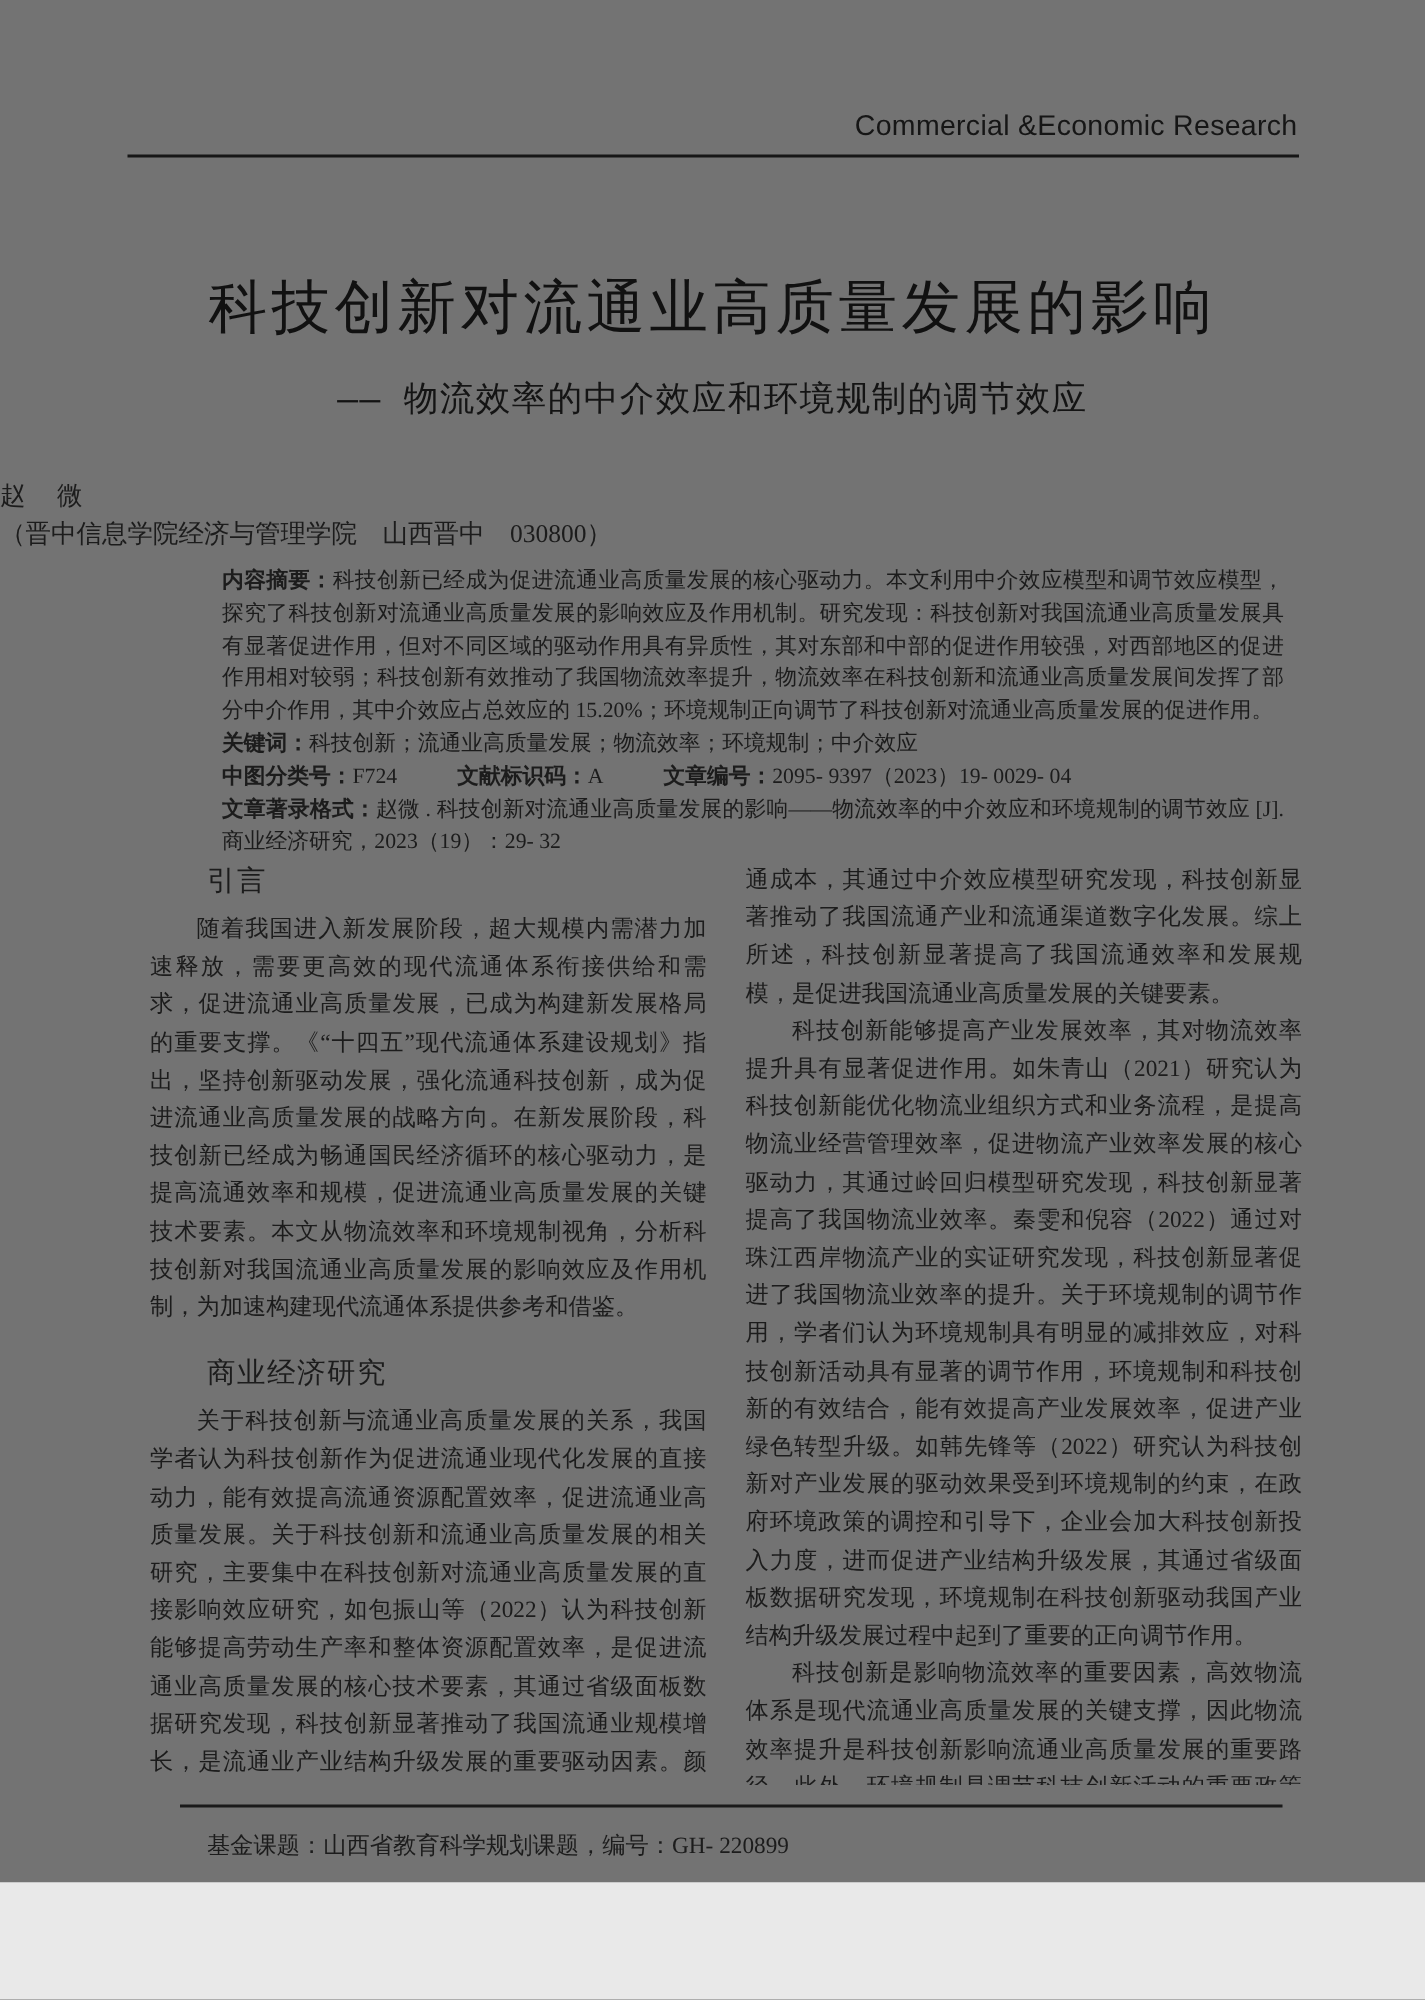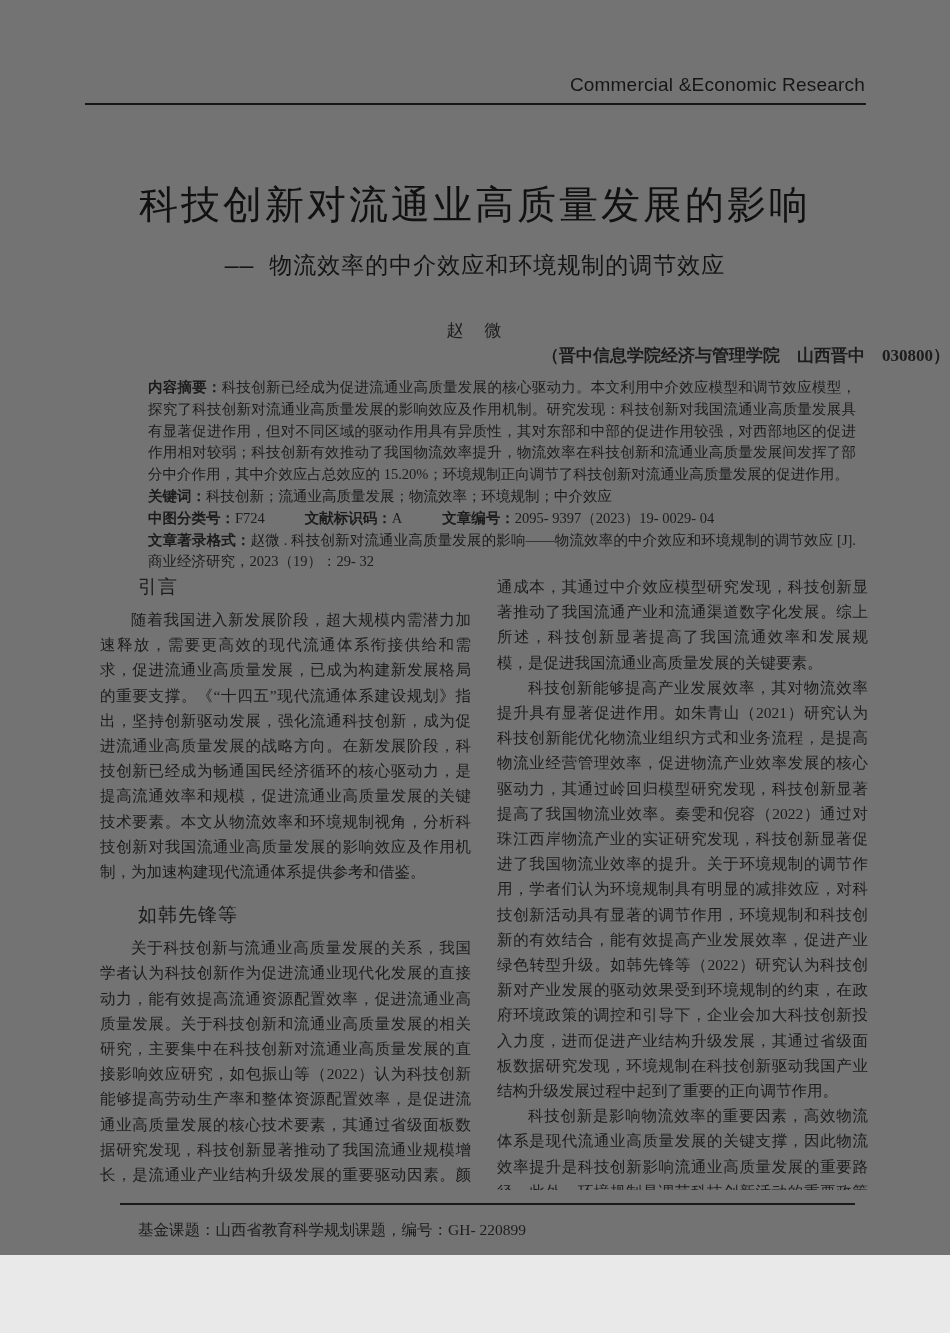--- a/index.html
+++ b/index.html
@@ -52,32 +52,31 @@
     font-size: 23px;
     letter-spacing: 1px;
     color: #141414;
     font-family: Liberation Mono, monospace;
   }
   .author {
     position: absolute;
     top: 319px;
     left: 0;
     width: 100%;
-    text-align: center;
+    text-align: left;
     font-size: 17px;
     letter-spacing: 2px;
   }
   .affiliation {
     position: absolute;
     top: 344px;
     left: 0;
     width: 100%;
-    text-align: right;
+    text-align: left;
     font-size: 17px;
-    font-weight: bold;
   }
   
   .meta-block {
     position: absolute;
     top: 377px;
     left: 148px;
     width: 708px;
     height: 196px;
     overflow: hidden;
     font-size: 14.5px;
@@ -108,21 +107,20 @@
   }
   .col p { margin: 0; text-indent: 2em; }
   .col p.no-indent { text-indent: 0; }
   .sec-heading {
     font-size: 19px;
     padding-left: 2em;
     margin: 0 0 5px 0;
     line-height: 28px;
     font-weight: 400;
     letter-spacing: 1px;
-    font-family: Liberation Mono, monospace;
   }
   .sec-heading.second { margin-top: 18px; }
   
   .footnote-rule {
     position: absolute;
     top: 1203px;
     left: 120px;
     width: 735px;
     height: 2px;
     background: #1a1a1a;
@@ -167,21 +165,21 @@
     <p><span class="lbl">内容摘要：</span><span>科技创新已经成为促进流通业高质量发展的核心驱动力。本文利用中介效应模型和调节效应模型，探究了科技创新对流通业高质量发展的影响效应及作用机制。研究发现：科技创新对我国流通业高质量发展具有显著促进作用，但对不同区域的驱动作用具有异质性，其对东部和中部的促进作用较强，对西部地区的促进作用相对较弱；科技创新有效推动了我国物流效率提升，物流效率在科技创新和流通业高质量发展间发挥了部分中介作用，其中介效应占总效应的 15.20%；环境规制正向调节了科技创新对流通业高质量发展的促进作用。</span></p>
     <p><span class="lbl">关键词：</span><span>科技创新；流通业高质量发展；物流效率；环境规制；中介效应</span></p>
     <p><span class="meta-pair"><span class="lbl">中图分类号：</span><span>F724</span></span><span class="meta-pair"><span class="lbl">文献标识码：</span><span>A</span></span><span><span class="lbl">文章编号：</span><span>2095- 9397（2023）19- 0029- 04</span></span></p>
     <p><span class="lbl">文章著录格式：</span><span>赵微 . 科技创新对流通业高质量发展的影响——物流效率的中介效应和环境规制的调节效应 [J]. 商业经济研究，2023（19）：29- 32</span></p>
   </div>
 
   <div class="columns">
     <div class="col">
       <h3 class="sec-heading">引言</h3>
       <p>随着我国进入新发展阶段，超大规模内需潜力加速释放，需要更高效的现代流通体系衔接供给和需求，促进流通业高质量发展，已成为构建新发展格局的重要支撑。《“十四五”现代流通体系建设规划》指出，坚持创新驱动发展，强化流通科技创新，成为促进流通业高质量发展的战略方向。在新发展阶段，科技创新已经成为畅通国民经济循环的核心驱动力，是提高流通效率和规模，促进流通业高质量发展的关键技术要素。本文从物流效率和环境规制视角，分析科技创新对我国流通业高质量发展的影响效应及作用机制，为加速构建现代流通体系提供参考和借鉴。</p>
-      <h3 class="sec-heading second">如韩先锋等</h3>
+      <h3 class="sec-heading second">商业经济研究</h3>
       <p>关于科技创新与流通业高质量发展的关系，我国学者认为科技创新作为促进流通业现代化发展的直接动力，能有效提高流通资源配置效率，促进流通业高质量发展。关于科技创新和流通业高质量发展的相关研究，主要集中在科技创新对流通业高质量发展的直接影响效应研究，如包振山等（2022）认为科技创新能够提高劳动生产率和整体资源配置效率，是促进流通业高质量发展的核心技术要素，其通过省级面板数据研究发现，科技创新显著推动了我国流通业规模增长，是流通业产业结构升级发展的重要驱动因素。颜见智和杨万寿（2023）研究认为科技创新有利于推动流通业数字化转型发展，进而提高流通效率，降低流</p>
     </div>
     <div class="col">
       <p class="no-indent">通成本，其通过中介效应模型研究发现，科技创新显著推动了我国流通产业和流通渠道数字化发展。综上所述，科技创新显著提高了我国流通效率和发展规模，是促进我国流通业高质量发展的关键要素。</p>
       <p>科技创新能够提高产业发展效率，其对物流效率提升具有显著促进作用。如朱青山（2021）研究认为科技创新能优化物流业组织方式和业务流程，是提高物流业经营管理效率，促进物流产业效率发展的核心驱动力，其通过岭回归模型研究发现，科技创新显著提高了我国物流业效率。秦雯和倪容（2022）通过对珠江西岸物流产业的实证研究发现，科技创新显著促进了我国物流业效率的提升。关于环境规制的调节作用，学者们认为环境规制具有明显的减排效应，对科技创新活动具有显著的调节作用，环境规制和科技创新的有效结合，能有效提高产业发展效率，促进产业绿色转型升级。如韩先锋等（2022）研究认为科技创新对产业发展的驱动效果受到环境规制的约束，在政府环境政策的调控和引导下，企业会加大科技创新投入力度，进而促进产业结构升级发展，其通过省级面板数据研究发现，环境规制在科技创新驱动我国产业结构升级发展过程中起到了重要的正向调节作用。</p>
       <p>科技创新是影响物流效率的重要因素，高效物流体系是现代流通业高质量发展的关键支撑，因此物流效率提升是科技创新影响流通业高质量发展的重要路径。此外，环境规制是调节科技创新活动的重要政策因素，在科技创新活动影响流通业高质量发展的过程中发挥了重要调节作</p>
     </div>
   </div>
 
   <div class="footnote-rule"></div>

